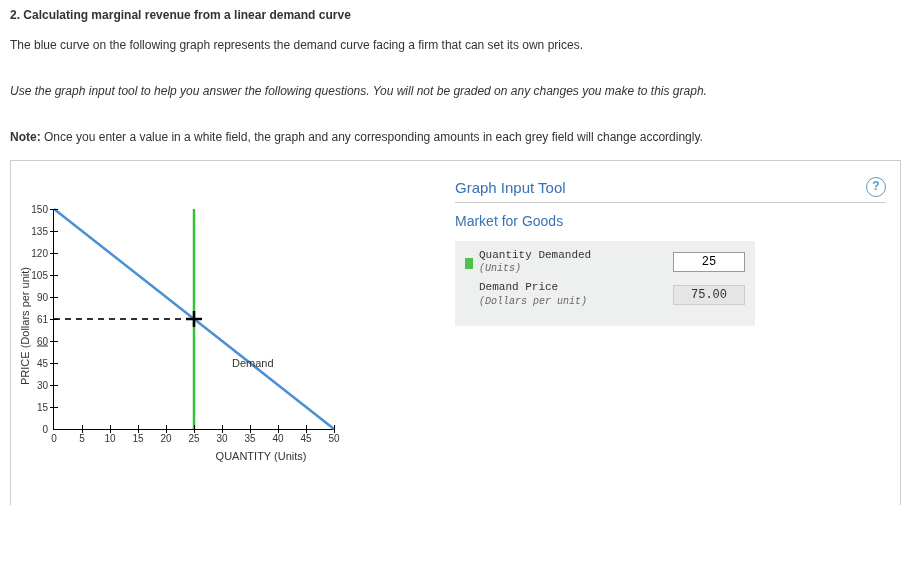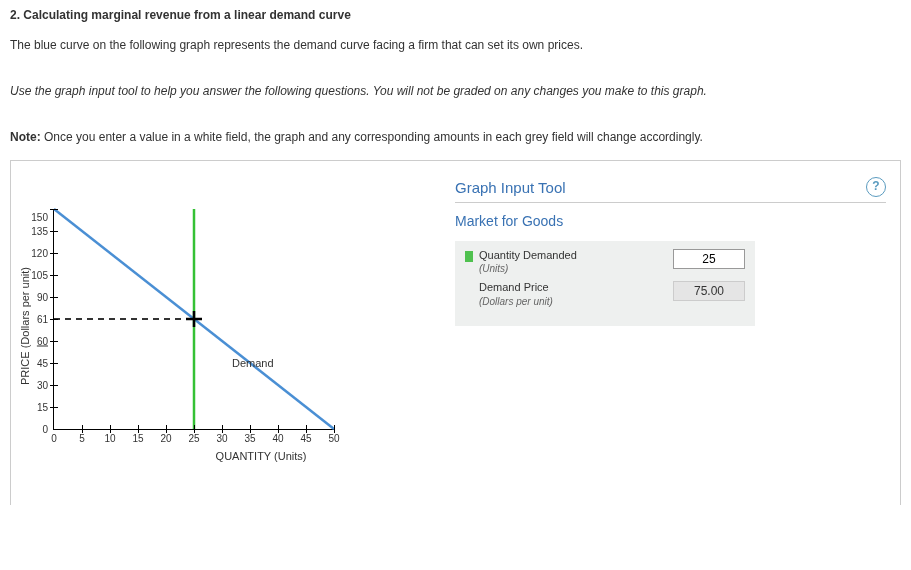--- a/index.html
+++ b/index.html
@@ -115,22 +115,23 @@
     margin-bottom: 12px;
   }
   .field-group {
     background: #eef0ef;
     padding: 8px 10px 10px 10px;
     width: 300px;
     box-sizing: border-box;
   }
   .field-row {
     display: flex;
-    align-items: flex-start;
+    align-items: center;
     margin-bottom: 6px;
+    font-family: Liberation Mono, monospace;
   }
   .field-row:last-child { margin-bottom: 8px; }
   .color-chip {
     width: 8px;
     height: 11px;
     background: #4fc14f;
     margin-right: 6px;
     margin-top: 2px;
     flex-shrink: 0;
   }
@@ -227,21 +228,21 @@
           <div class="ytick" style="top: 110px;">61</div>
           <div class="tick-mark-y" style="top: 110px;"></div>
           <div class="ytick" style="top: 88px;">90</div>
           <div class="tick-mark-y" style="top: 88px;"></div>
           <div class="ytick" style="top: 66px;">105</div>
           <div class="tick-mark-y" style="top: 66px;"></div>
           <div class="ytick" style="top: 44px;">120</div>
           <div class="tick-mark-y" style="top: 44px;"></div>
           <div class="ytick" style="top: 22px;">135</div>
           <div class="tick-mark-y" style="top: 22px;"></div>
-          <div class="ytick" style="top: 8px;">150</div>
+          <div class="ytick" style="top: 0px;">150</div>
           <div class="tick-mark-y" style="top: 0px;"></div>
           <div class="xtick" style="left: 0px;">0</div>
           <div class="xtick" style="left: 28px;">5</div>
           <div class="tick-mark-x" style="left: 28px;"></div>
           <div class="xtick" style="left: 56px;">10</div>
           <div class="tick-mark-x" style="left: 56px;"></div>
           <div class="xtick" style="left: 84px;">15</div>
           <div class="tick-mark-x" style="left: 84px;"></div>
           <div class="xtick" style="left: 112px;">20</div>
           <div class="tick-mark-x" style="left: 112px;"></div>

